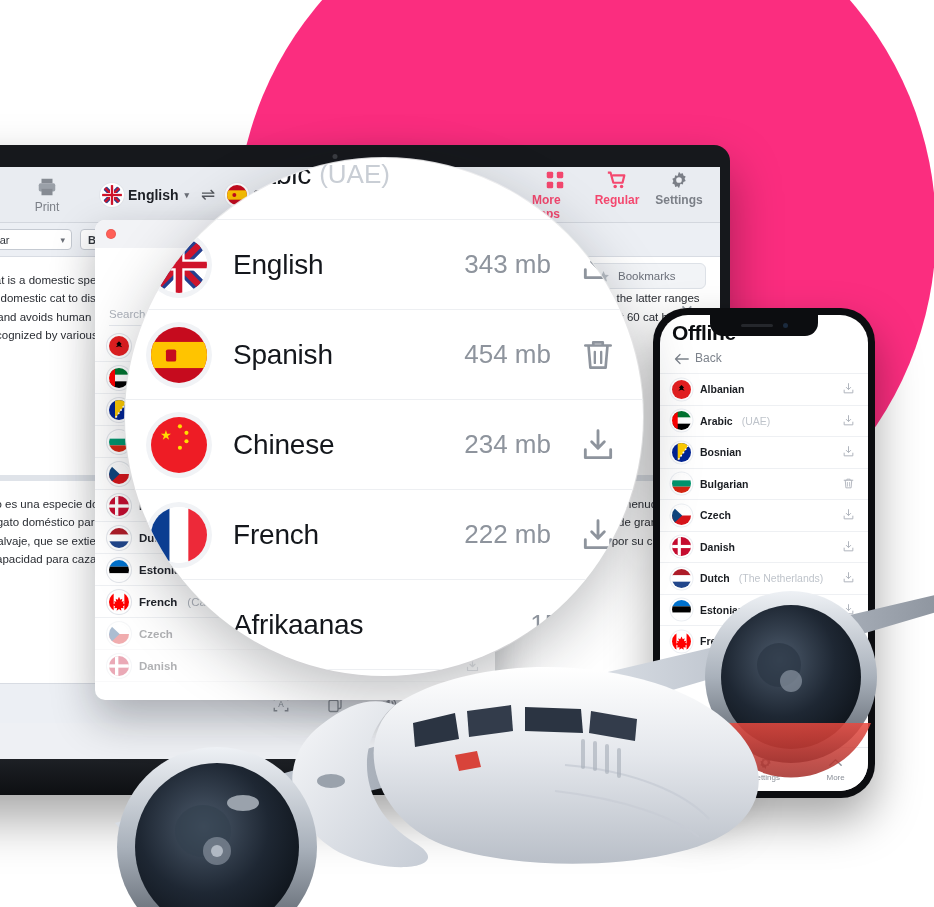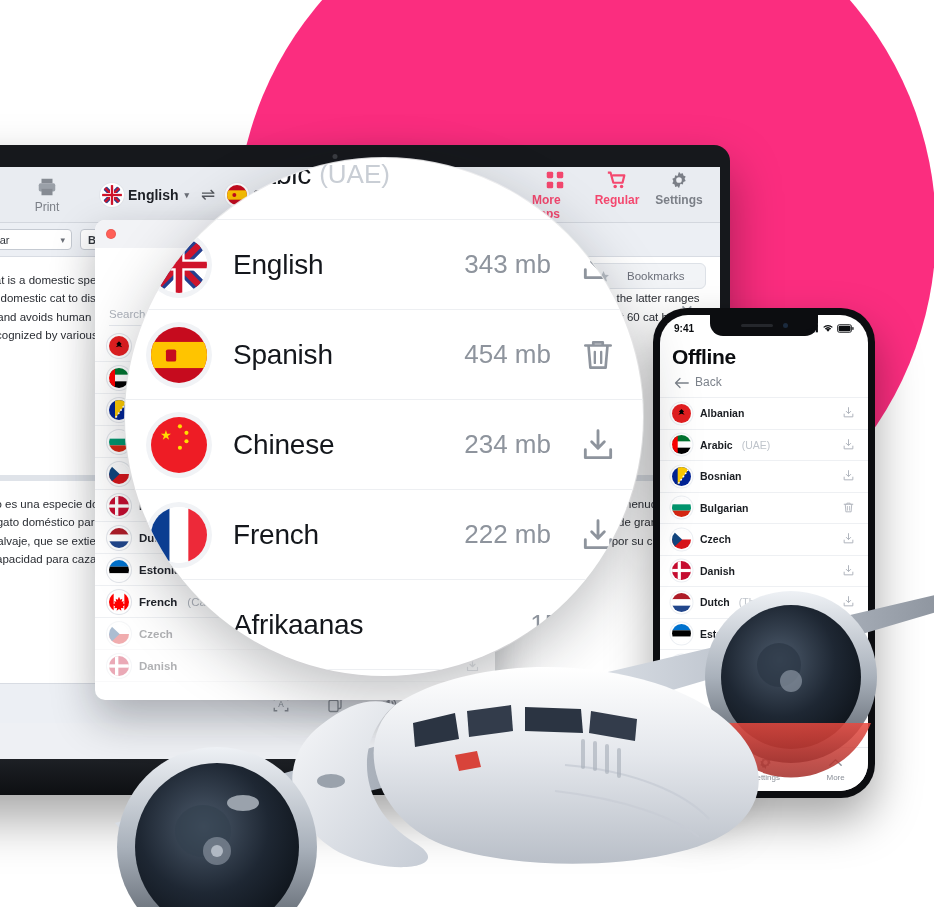--- a/index.html
+++ b/index.html
@@ -82,21 +82,21 @@
 
   .pane { padding: 14px 16px; font-size: 11.5px; line-height: 1.6; color: #2a2d33; }
   .pane-src { background: #ffffff; height: 218px; }
   .pane-divider { height: 6px; background: #dfe3e9; }
   .pane-dst { background: #ffffff; height: 230px; }
 
   
   .bookmarks {
     position: absolute; right: 14px; top: 96px; width: 120px; height: 26px;
     background: #f2f4f7; border: 1px solid #dde1e7; border-radius: 6px;
-    display: flex; align-items: center; gap: 17px; padding: 0 10px;
+    display: flex; align-items: center; gap: 8px; padding: 0 10px;
     font-size: 11.5px; color: #6c707a;
   }
   .close-x { position: absolute; right: 26px; top: 134px; font-size: 17px; color: #9aa0a9; }
 
   
   .app-actions {
     position: absolute; left: 10px; right: 10px; bottom: 36px; height: 40px;
     background: #eceff4; border-top: 1px solid #d8dce3;
     display: flex; align-items: center; justify-content: center; gap: 36px;
   }
@@ -564,41 +564,20 @@
           <span class="msize">159 mb</span>
         </div>
       </div>
   </div>
 
   <div class="phone">
     <div class="phone-screen">
       <div class="notch">
         <span class="speaker"></span>
         <span class="cam"></span>
-      </div>
-      <div class="status">
-        <span>9:41</span>
-        <span class="icons">
-          <svg width="13" height="10" viewBox="0 0 18 12">
-            <rect x="0" y="8" width="3" height="4" fill="#0b0d10"></rect>
-            <rect x="4.5" y="6" width="3" height="6" fill="#0b0d10"></rect>
-            <rect x="9" y="3.5" width="3" height="8.5" fill="#0b0d10"></rect>
-            <rect x="13.5" y="1" width="3" height="11" fill="#0b0d10"></rect>
-          </svg>
-          <svg width="12" height="10" viewBox="0 0 16 12">
-            <path d="M8 11l-2.6-3a4 4 0 015.2 0z" fill="#0b0d10"></path>
-            <path d="M2.2 5.2a8.4 8.4 0 0111.6 0" fill="none" stroke="#0b0d10" stroke-width="1.7"></path>
-            <path d="M4.4 7.4a5.2 5.2 0 017.2 0" fill="none" stroke="#0b0d10" stroke-width="1.7"></path>
-          </svg>
-          <svg width="17" height="9" viewBox="0 0 24 12">
-            <rect x="0.6" y="0.6" width="20" height="10.8" rx="3" fill="none" stroke="#0b0d10" stroke-width="1.2"></rect>
-            <rect x="2.2" y="2.2" width="17" height="7.6" rx="1.8" fill="#0b0d10"></rect>
-            <rect x="21.6" y="4" width="1.8" height="4" rx=".8" fill="#0b0d10"></rect>
-          </svg>
-        </span>
       </div>
       <div class="ph-title">Offline</div>
       <div class="ph-back">
         <svg width="15" height="12" viewBox="0 0 20 14">
           <path d="M19 7H2M8 1L2 7l6 6" fill="none" stroke="#7c828b" stroke-width="1.7" stroke-linecap="round" stroke-linejoin="round"></path>
         </svg>
         <span>Back</span>
       </div>
       <div id="ph-list">
           <div class="ph-row">

